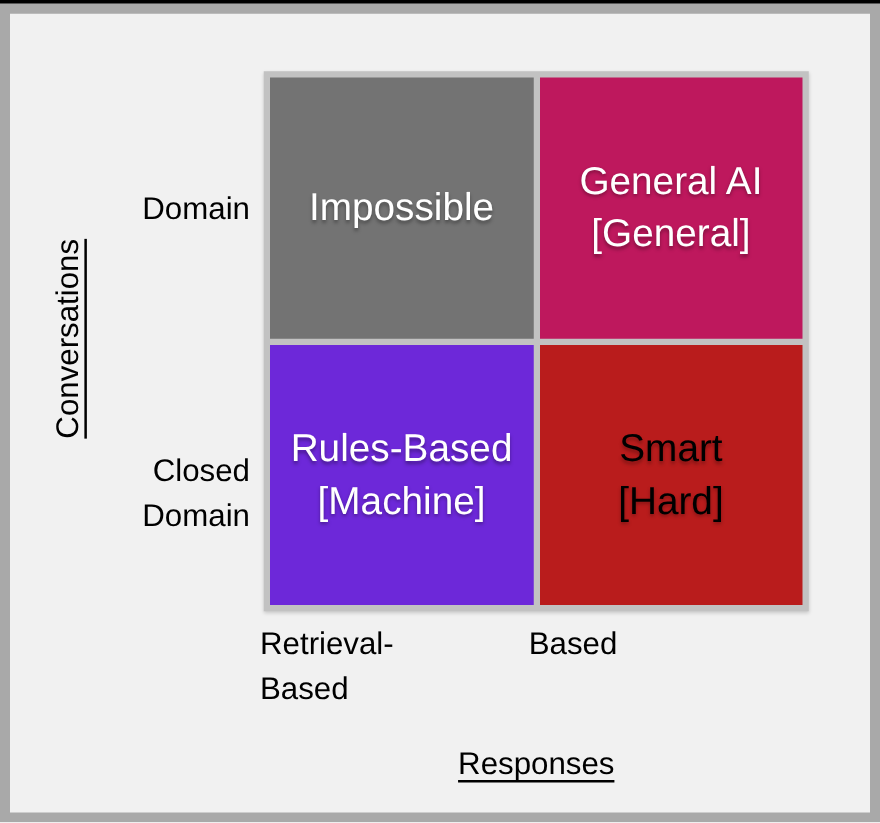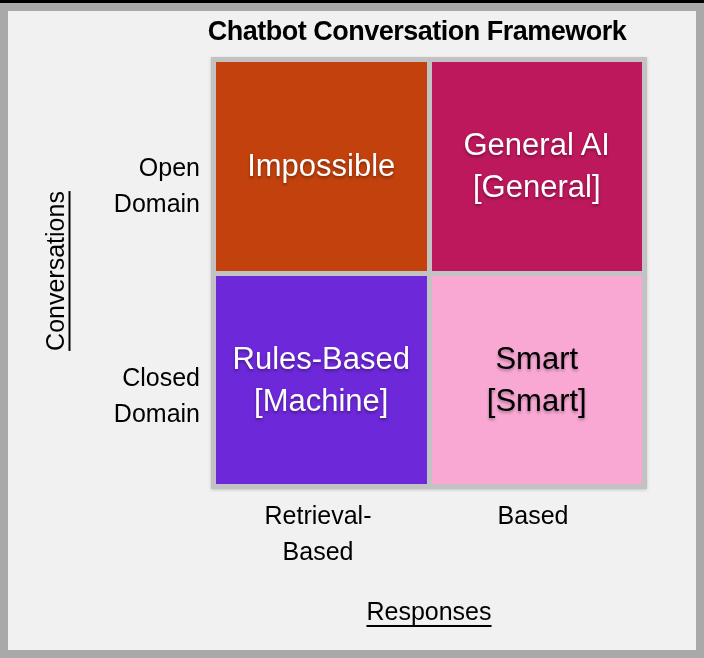--- a/index.html
+++ b/index.html
@@ -60,25 +60,25 @@
     display: flex;
     flex-direction: column;
     align-items: center;
     justify-content: center;
     text-align: center;
     font-size: 31px;
     line-height: 42px;
     color: #ffffff;
     text-shadow: 0 2px 3px rgba(0,0,0,0.35);
   }
-  .quad-open-retrieval   { background: #c2410c; }
+  .quad-open-retrieval   { background: #737373; }
   .quad-open-generative  { background: #be185d; }
   .quad-closed-retrieval { background: #6d28d9; }
   .quad-closed-generative{
-    background: #f9a8d4;
+    background: #b91c1c;
     color: #000000;
     text-shadow: 0 2px 3px rgba(0,0,0,0.30);
   }
 
   .row-label {
     position: absolute;
     right: 504px;
     text-align: right;
     font-size: 25px;
     line-height: 36px;
@@ -96,21 +96,20 @@
     white-space: nowrap;
     text-decoration: underline;
     text-decoration-thickness: 2px;
     text-underline-offset: 5px;
   }
 
   .col-label {
     position: absolute;
     top: 497px;
     width: 220px;
-    text-align: center;
     font-size: 25px;
     line-height: 36px;
   }
   .col-label-retrieval  { left: 208px; }
   .col-label-generative { left: 423px; }
 
   .x-axis-label {
     position: absolute;
     top: 597px;
     left: 211px;
@@ -125,26 +124,24 @@
   }
 </style>
 </head>
 <body>
 
 <div class="canvas">
 
   <div class="top-strip"></div>
   <div class="outer-frame"></div>
 
-  <h1 class="title">Chatbot Conversation Framework</h1>
 
   <div class="y-axis-label">Conversations</div>
 
   <div class="row-label row-label-open">
-    <div>Open</div>
     <div>Domain</div>
   </div>
 
   <div class="row-label row-label-closed">
     <div>Closed</div>
     <div>Domain</div>
   </div>
 
   <div class="matrix">
 
@@ -157,21 +154,21 @@
       <div>[General]</div>
     </div>
 
     <div class="quad quad-closed-retrieval">
       <div>Rules-Based</div>
       <div>[Machine]</div>
     </div>
 
     <div class="quad quad-closed-generative">
       <div>Smart</div>
-      <div>[Smart]</div>
+      <div>[Hard]</div>
     </div>
 
   </div>
 
   <div class="col-label col-label-retrieval">
     <div>Retrieval-</div>
     <div>Based</div>
   </div>
 
   <div class="col-label col-label-generative">

